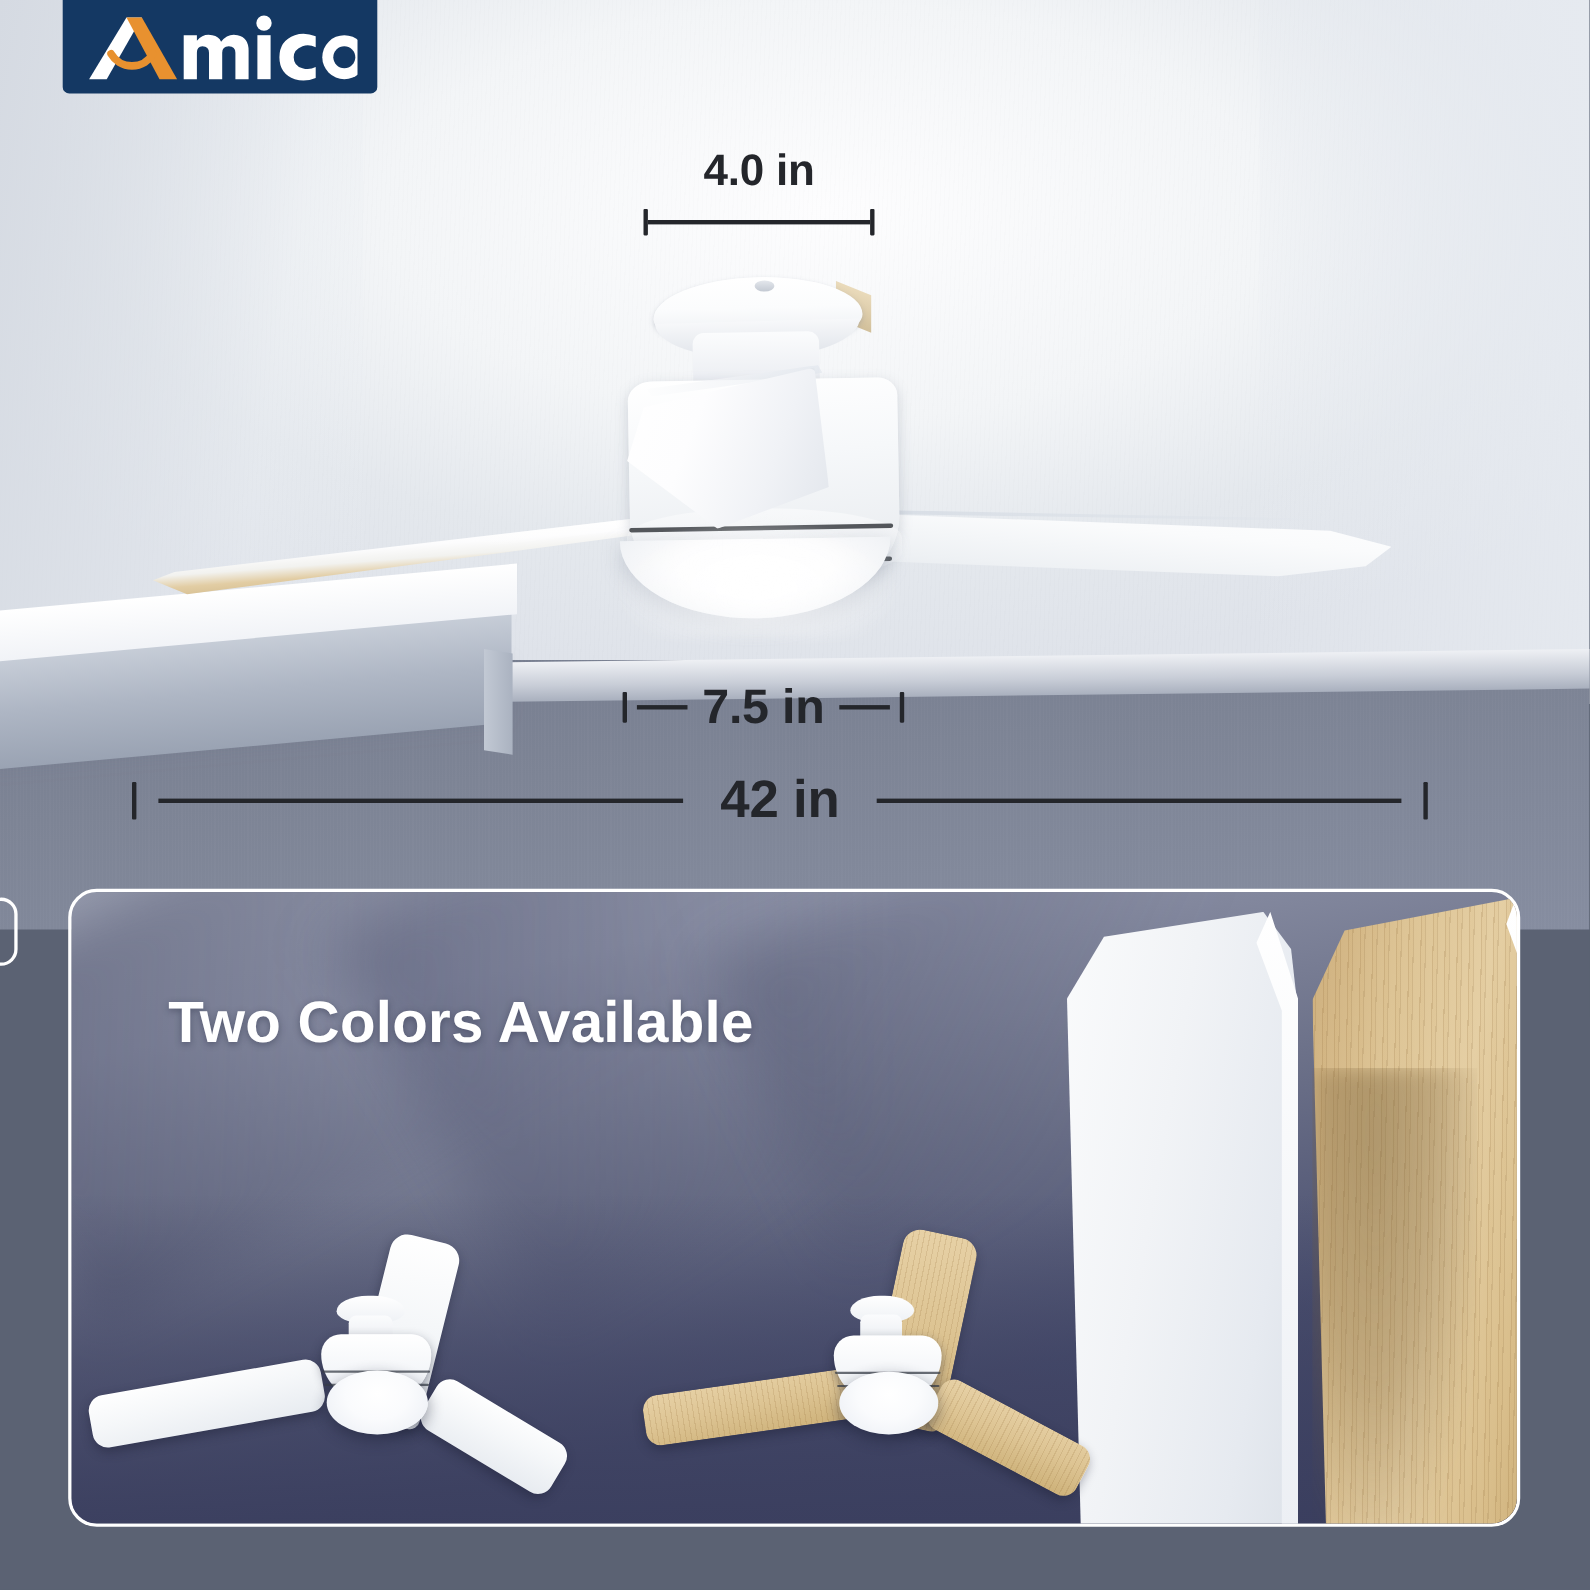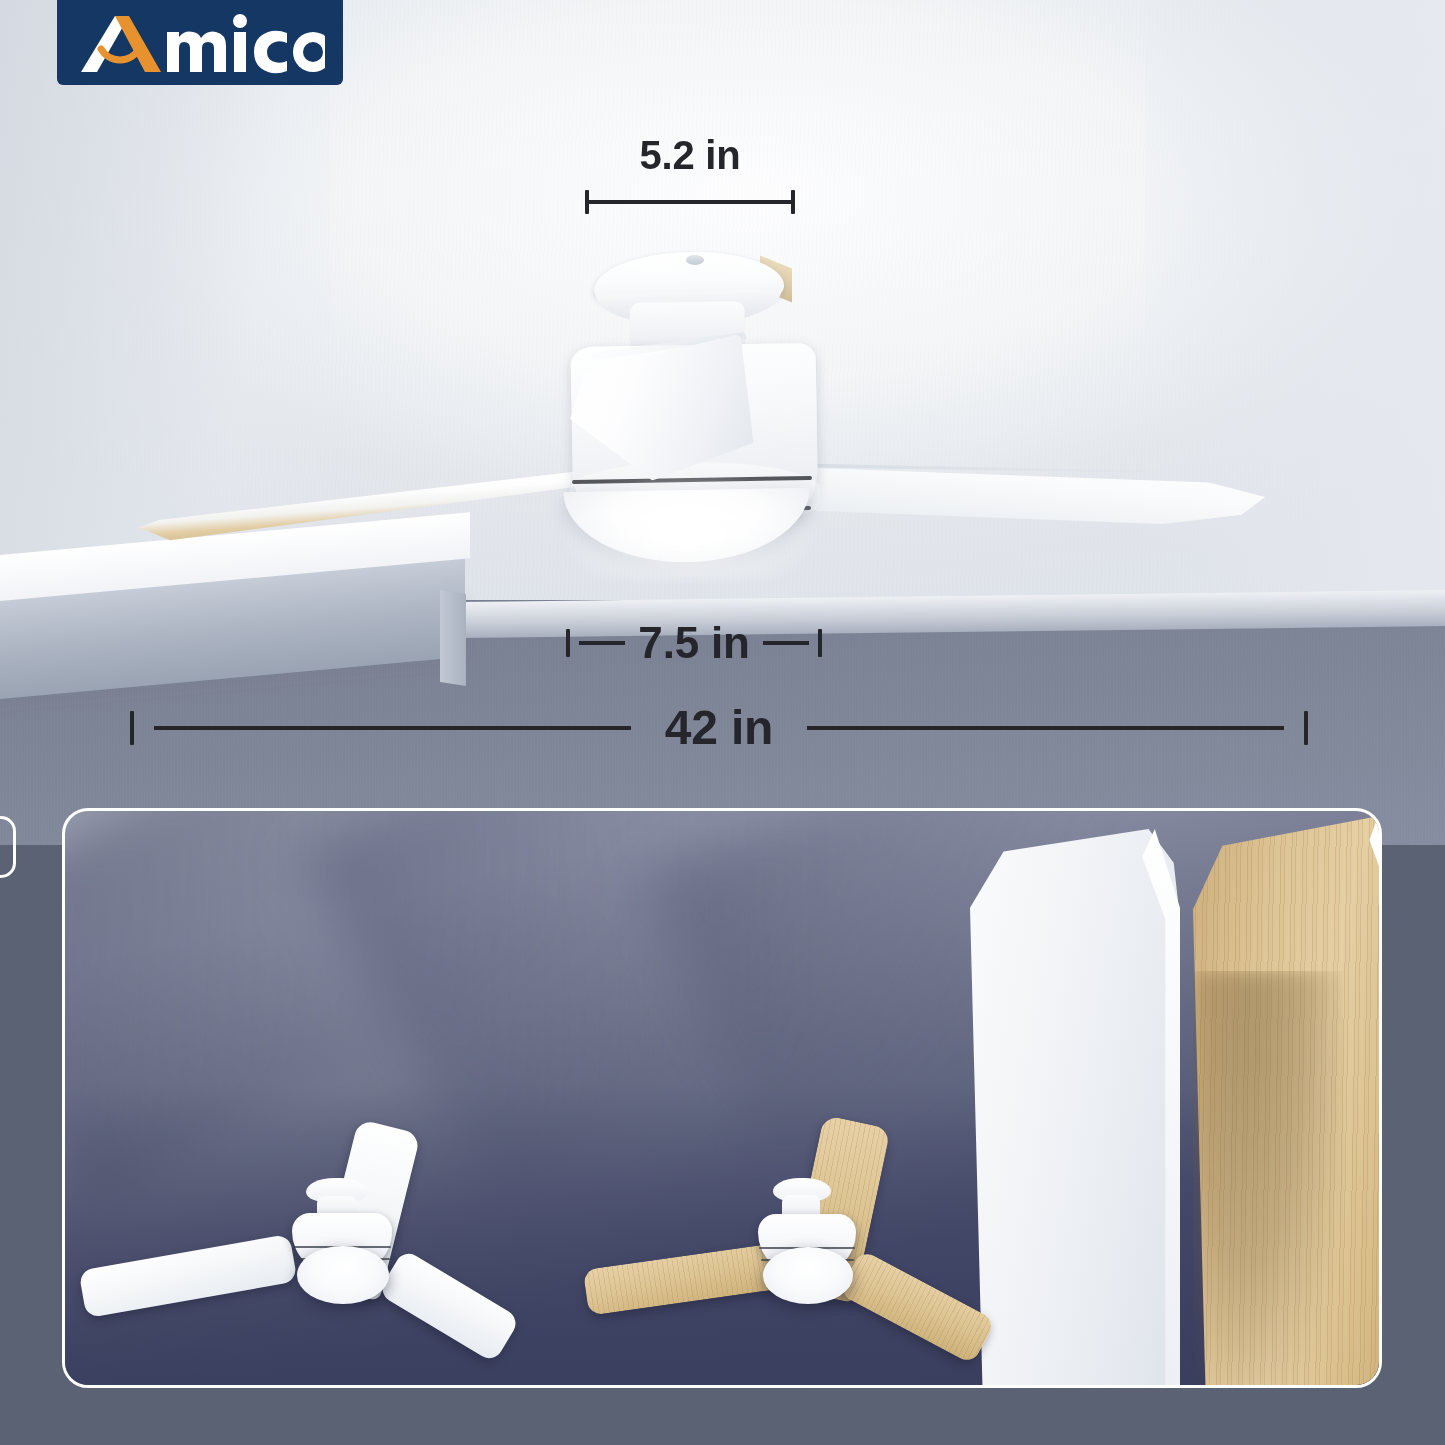--- a/index.html
+++ b/index.html
@@ -214,21 +214,21 @@
   #dim-93 .gap { height:102px; }
   #dim-93 .lbl { font-size:41px; align-self:center; margin-left:0px; }
 
   
   #dim-75 { position:absolute; left:566px; top:618px; width:256px;
             display:flex; align-items:center; gap:9px; }
   #dim-75 .tick-v { height:28px; }
   #dim-75 .lbl { font-size:44px; padding:0 4px; }
 
   
-  #dim-42 { position:absolute; left:130px; top:700px; width:1178px;
+  #dim-42 { position:absolute; left:120px; top:700px; width:1178px;
             display:flex; align-items:center; gap:20px; }
   #dim-42 .tick-v { height:34px; }
   #dim-42 .lbl { font-size:48px; padding:0 14px; }
 
   
   #logo {
     position:absolute; left:57px; top:0; width:286px; height:85px;
     background:#143863; border-radius:0 0 6px 6px;
     display:flex; align-items:center; justify-content:center;
   }
@@ -399,21 +399,21 @@
     <div class="motor-band2"></div>
 
     <div class="light-kit"></div>
     <div class="light-glow"></div>
 
     <div class="blade-up-edge"></div>
     <div class="blade-up"></div>
   </div>
 
   <div id="dim-59">
-    <div class="dim-label lbl">5.2 in</div>
+    <div class="dim-label lbl">4.0 in</div>
     <div class="bar">
       <div class="tick-v"></div>
       <div class="rule-h"></div>
       <div class="tick-v"></div>
     </div>
   </div>
 
 
   <div id="dim-75">
     <div class="tick-v"></div>
@@ -454,20 +454,21 @@
 
 <div id="left-arc"></div>
 
 <div id="panel">
   <div class="panel-shadow-a"></div>
   <div class="panel-shadow-b"></div>
   <div class="panel-shadow-c"></div>
   <div class="panel-bottom-fade"></div>
 
   <div id="panel-text">
+    <div id="panel-title">Two Colors Available</div>
   </div>
 
   <div class="swatch" id="swatch-white"></div>
   <div class="swatch" id="swatch-white-rim"></div>
   <div class="swatch" id="swatch-wood"></div>
   <div class="swatch" id="swatch-wood-shadow"></div>
   <div class="swatch" id="swatch-wood-rim"></div>
 
   <div class="minifan" style="left:60px; top:305px; width:400px; height:255px;">
 

